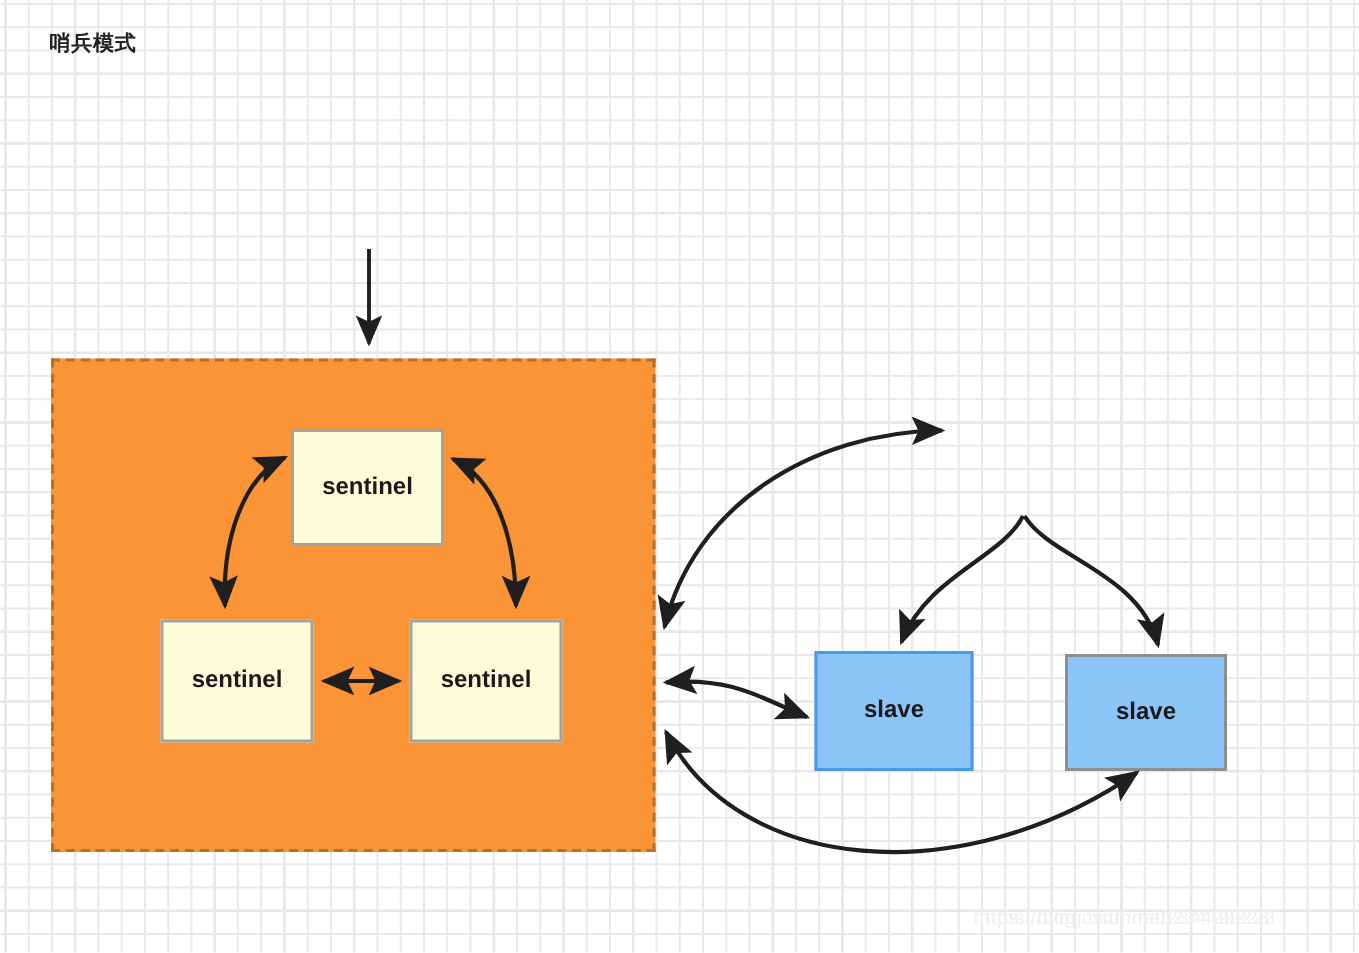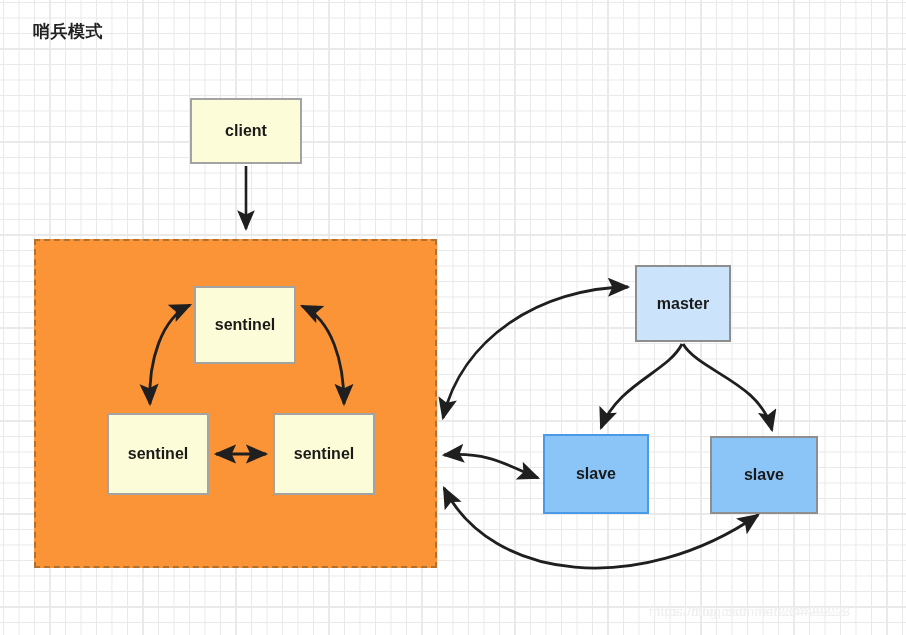--- a/index.html
+++ b/index.html
@@ -33,21 +33,21 @@
     top: 0;
     width: 906px;
     height: 635px;
     pointer-events: none;
     z-index: 3;
   }
   .title {
     position: absolute;
     left: 33px;
     top: 20px;
-    font-size: 17px;
+    font-size: 14px;
     font-weight: 700;
     color: #222222;
     letter-spacing: 0.5px;
     white-space: nowrap;
   }
   .group-box {
     position: absolute;
     left: 34px;
     top: 239px;
     width: 403px;
@@ -139,39 +139,33 @@
 
     <path d="M444,455 C490,451 510,467 538,478" fill="none" stroke="#1f1f1f" stroke-width="2.8" marker-end="url(#ah)" marker-start="url(#ah-start)"></path>
 
     <path d="M444,488 C492,582 640,596 758,515" fill="none" stroke="#1f1f1f" stroke-width="2.8" marker-end="url(#ah)" marker-start="url(#ah-start)"></path>
 
     <path d="M682,344 C668,372 618,384 601,428" fill="none" stroke="#1f1f1f" stroke-width="2.8" marker-end="url(#ah)"></path>
 
     <path d="M683,344 C700,372 760,382 772,430" fill="none" stroke="#1f1f1f" stroke-width="2.8" marker-end="url(#ah)"></path>
   </svg>
 
-  <div id="n-client" class="node node-yellow">
-    <span>client</span>
-  </div>
 
   <div id="n-sent-top" class="node node-yellow">
     <span>sentinel</span>
   </div>
 
   <div id="n-sent-bl" class="node node-yellow">
     <span>sentinel</span>
   </div>
 
   <div id="n-sent-br" class="node node-yellow">
     <span>sentinel</span>
   </div>
 
-  <div id="n-master" class="node node-blue-light">
-    <span>master</span>
-  </div>
 
   <div id="n-slave-l" class="node node-blue-strong">
     <span>slave</span>
   </div>
 
   <div id="n-slave-r" class="node node-blue-strong-gray">
     <span>slave</span>
   </div>
 
   <div class="watermark">

